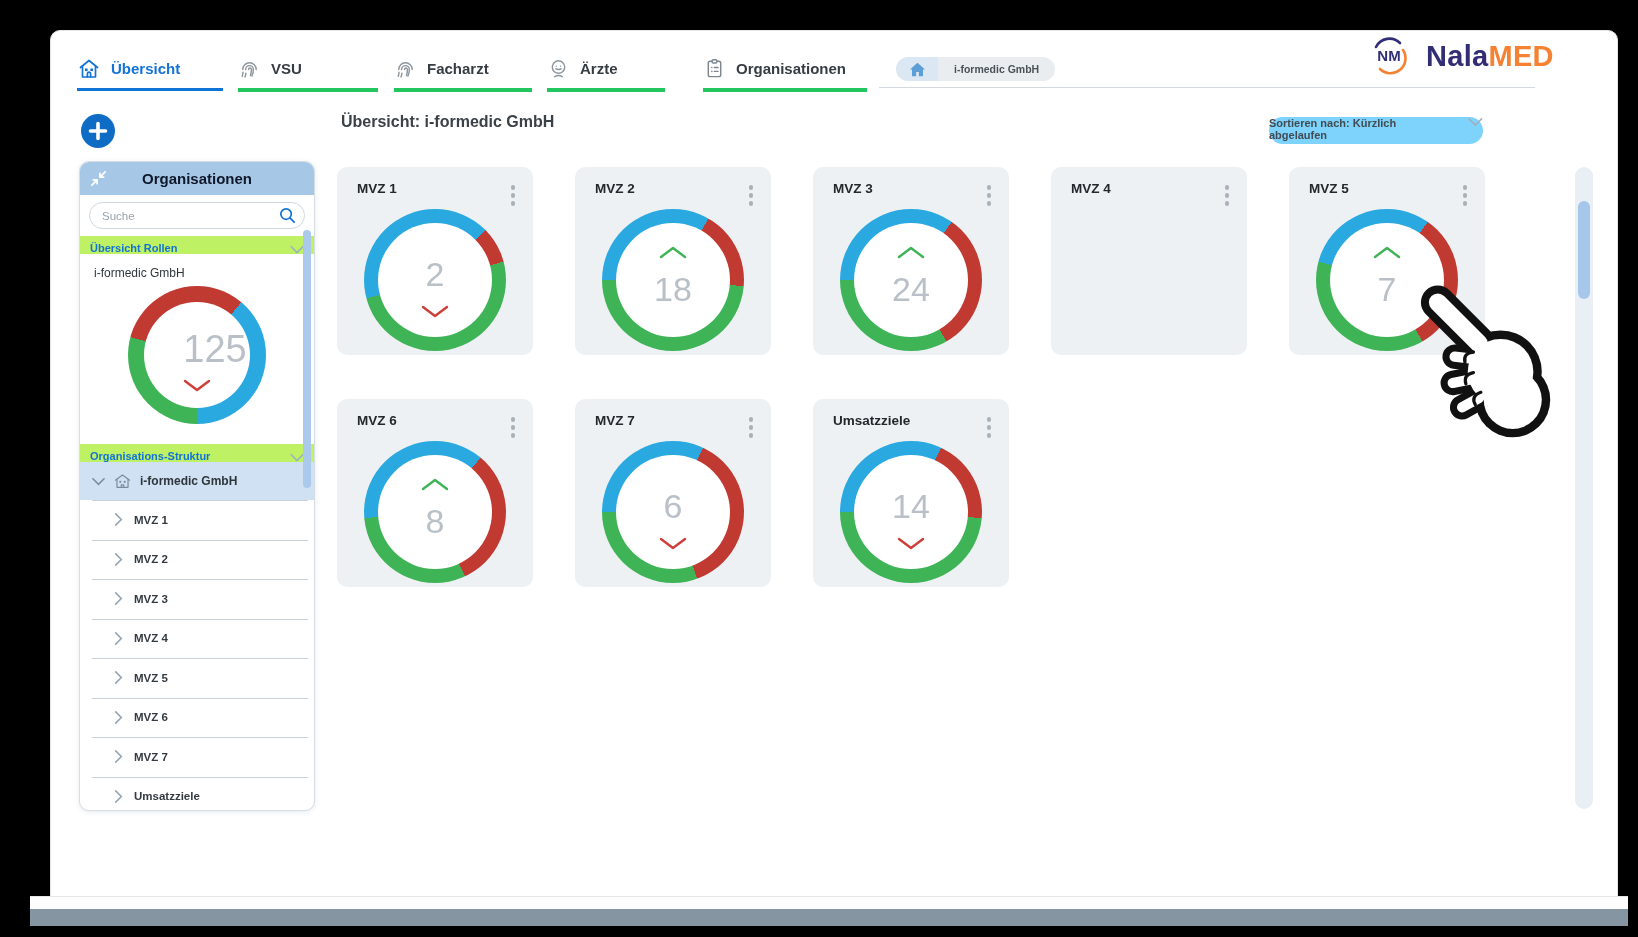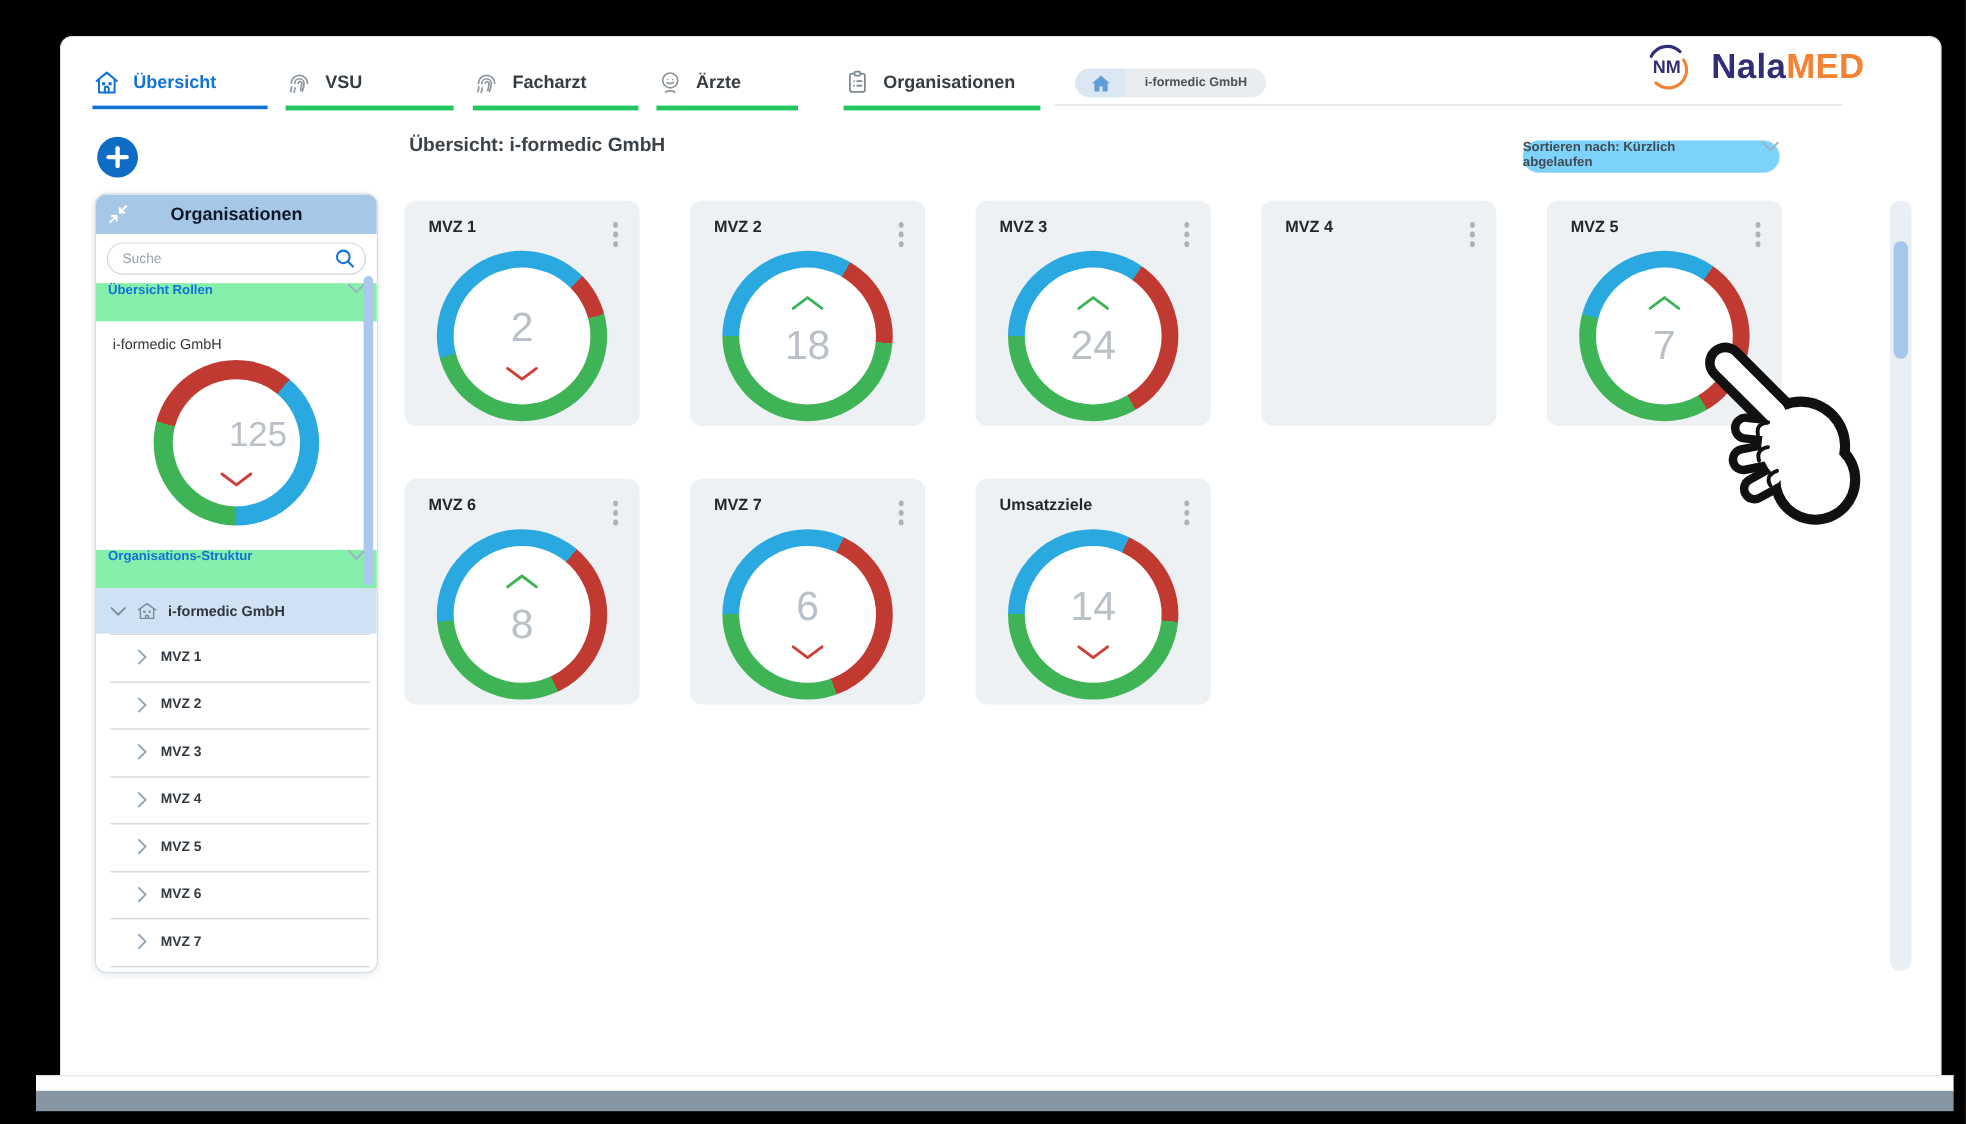--- a/index.html
+++ b/index.html
@@ -31,21 +31,21 @@
   .sidebar{position:absolute;left:28px;top:130px;width:234px;height:648px;background:#fff;
            border:1px solid #d6dde3;border-radius:10px;overflow:hidden;box-shadow:0 1px 5px rgba(40,70,110,.12);}
   .sb-header{height:33px;background:#a6c8e6;color:#0f172a;font-size:15px;font-weight:700;
              display:flex;align-items:center;justify-content:center;position:relative;}
   .collapse-icon{position:absolute;left:10px;top:8px;cursor:pointer;}
   .sb-search{margin:7px 9px;position:relative;height:27px;}
   .sb-search input{box-sizing:border-box;width:100%;height:27px;border:1px solid #cdd7df;border-radius:14px;
             padding:0 30px 0 12px;font-size:11.5px;color:#333;outline:none;font-family:"Liberation Sans",sans-serif;}
   .sb-search input::placeholder{color:#98a2ab;}
   .search-icon{position:absolute;right:8px;top:4px;cursor:pointer;}
-  .sb-bar{height:32px;background:#86efac;display:flex;align-items:flex-start;justify-content:space-between;
+  .sb-bar{height:18px;background:#bef264;display:flex;align-items:flex-end;justify-content:space-between;
           padding:0 10px;cursor:pointer;}
   .sb-bar span{color:#1273d6;font-size:11px;font-weight:700;}
   .role-card{height:190px;position:relative;background:#fff;}
   .role-org{position:absolute;left:14px;top:12px;font-size:12px;color:#2f363c;}
   .role-donut{position:absolute;left:48px;top:32px;width:138px;height:138px;}
   .tree-root{height:38px;background:#cfe1f2;display:flex;align-items:center;gap:8px;padding:0 12px;
              font-size:12px;font-weight:700;color:#2e353b;cursor:pointer;}
   .tree-item{height:39.5px;display:flex;align-items:center;gap:11px;padding-left:34px;
              font-size:11.5px;font-weight:700;color:#333a41;position:relative;cursor:pointer;}
   .tree-item::before{content:"";position:absolute;top:0;left:12px;right:6px;height:1px;background:#c9d2da;}
@@ -62,21 +62,21 @@
   .dots{position:absolute;right:16px;top:16px;display:flex;flex-direction:column;gap:3.5px;align-items:center;
         cursor:pointer;padding:2px;}
   .dots i{width:4.5px;height:4.5px;border-radius:50%;background:#a9b1b9;display:block;}
   .card .donut{position:absolute;left:27px;top:42px;width:142px;height:142px;}
   
   .donut{position:relative;}
   .ring{position:absolute;inset:0;border-radius:50%;background:#ccc;}
   .hole{position:absolute;inset:14px;border-radius:50%;background:#fff;}
   .role-donut .hole{inset:16px;}
   .count{position:absolute;left:0;right:0;text-align:center;font-size:34px;color:#b9c0c7;transform:translateY(-50%);}
-  .role-donut .count{font-size:29px;margin-left:36px;}
+  .role-donut .count{font-size:38px;margin-left:36px;}
   .chev{position:absolute;left:50%;transform:translateX(-50%);}
   .trend-down .count{top:46%}
   .trend-up .count{top:56%}
   .trend-down .chev-down{top:67%}
   .trend-up .chev-up{top:25%}
   
   .vscroll{position:absolute;left:1524px;top:136px;width:18px;height:642px;background:#e9eff5;border-radius:9px;}
   .vthumb{position:absolute;left:1527px;top:170px;width:12px;height:98px;background:#a6c6ea;border-radius:6px;cursor:pointer;}
   .foot-white{position:absolute;left:30px;top:896px;width:1598px;height:13px;background:#fdfdfd;border-top:1px solid #e3e7ea;}
   .foot-gray{position:absolute;left:30px;top:909px;width:1598px;height:17px;background:#8695a2;}

